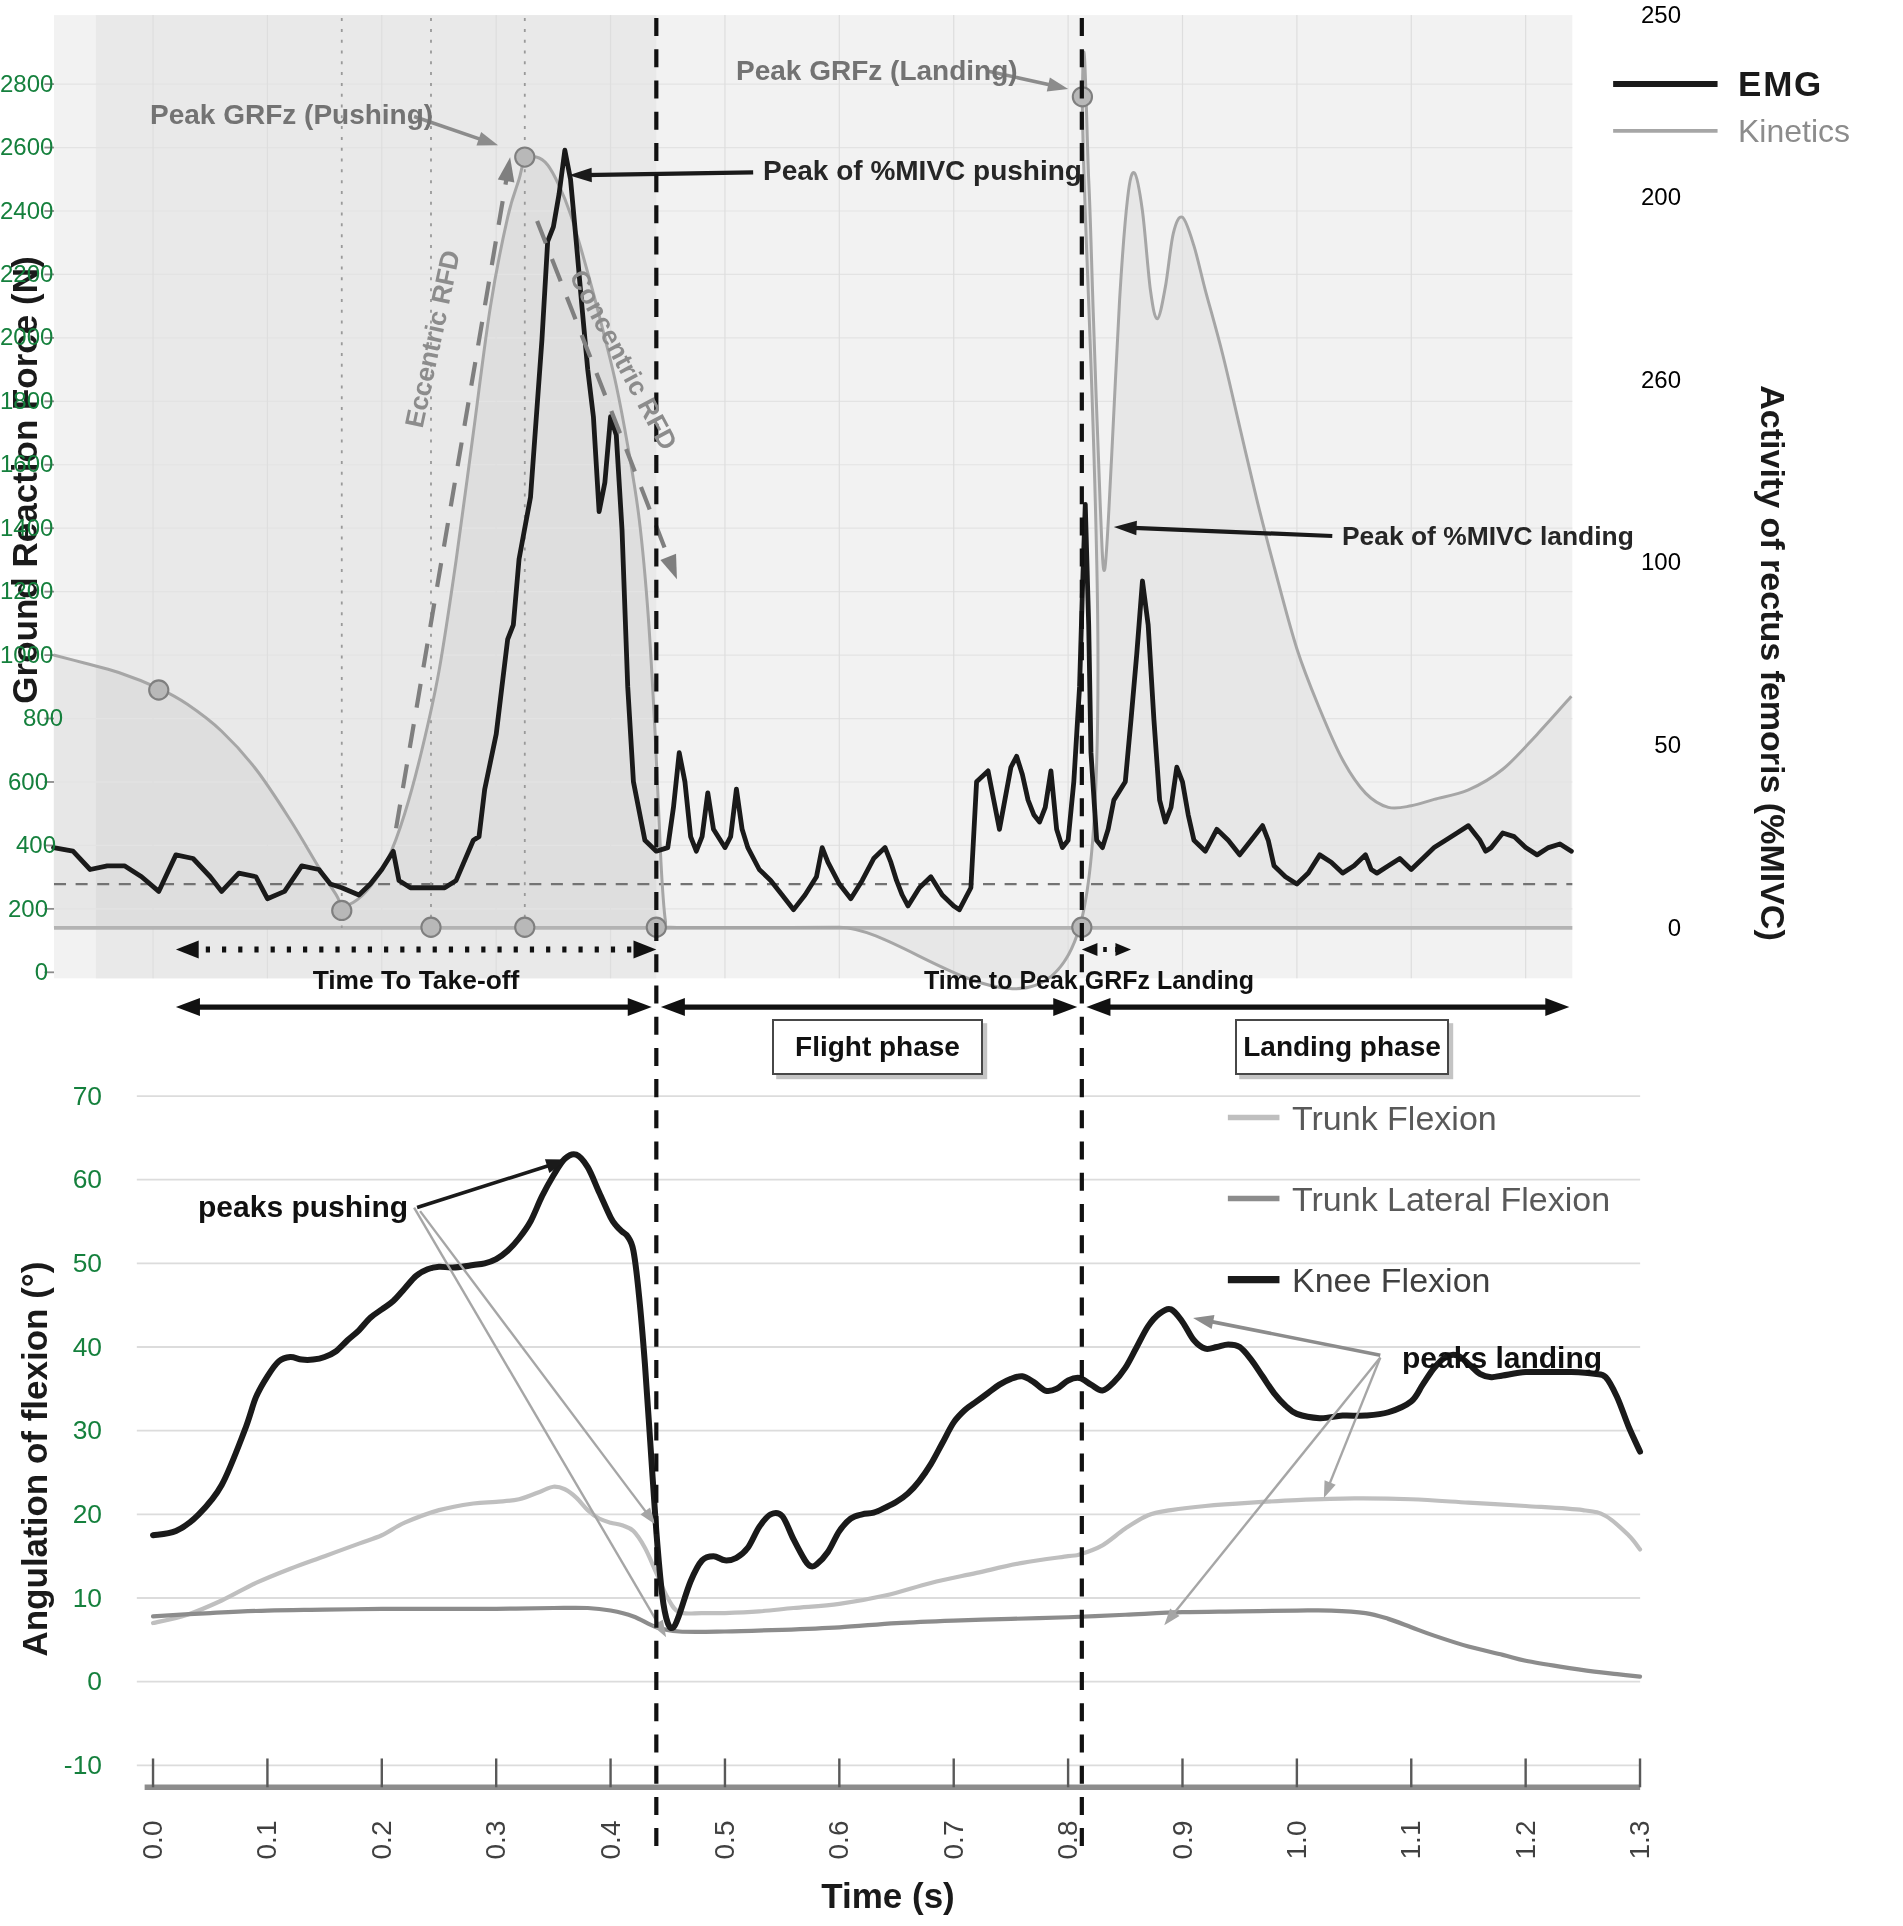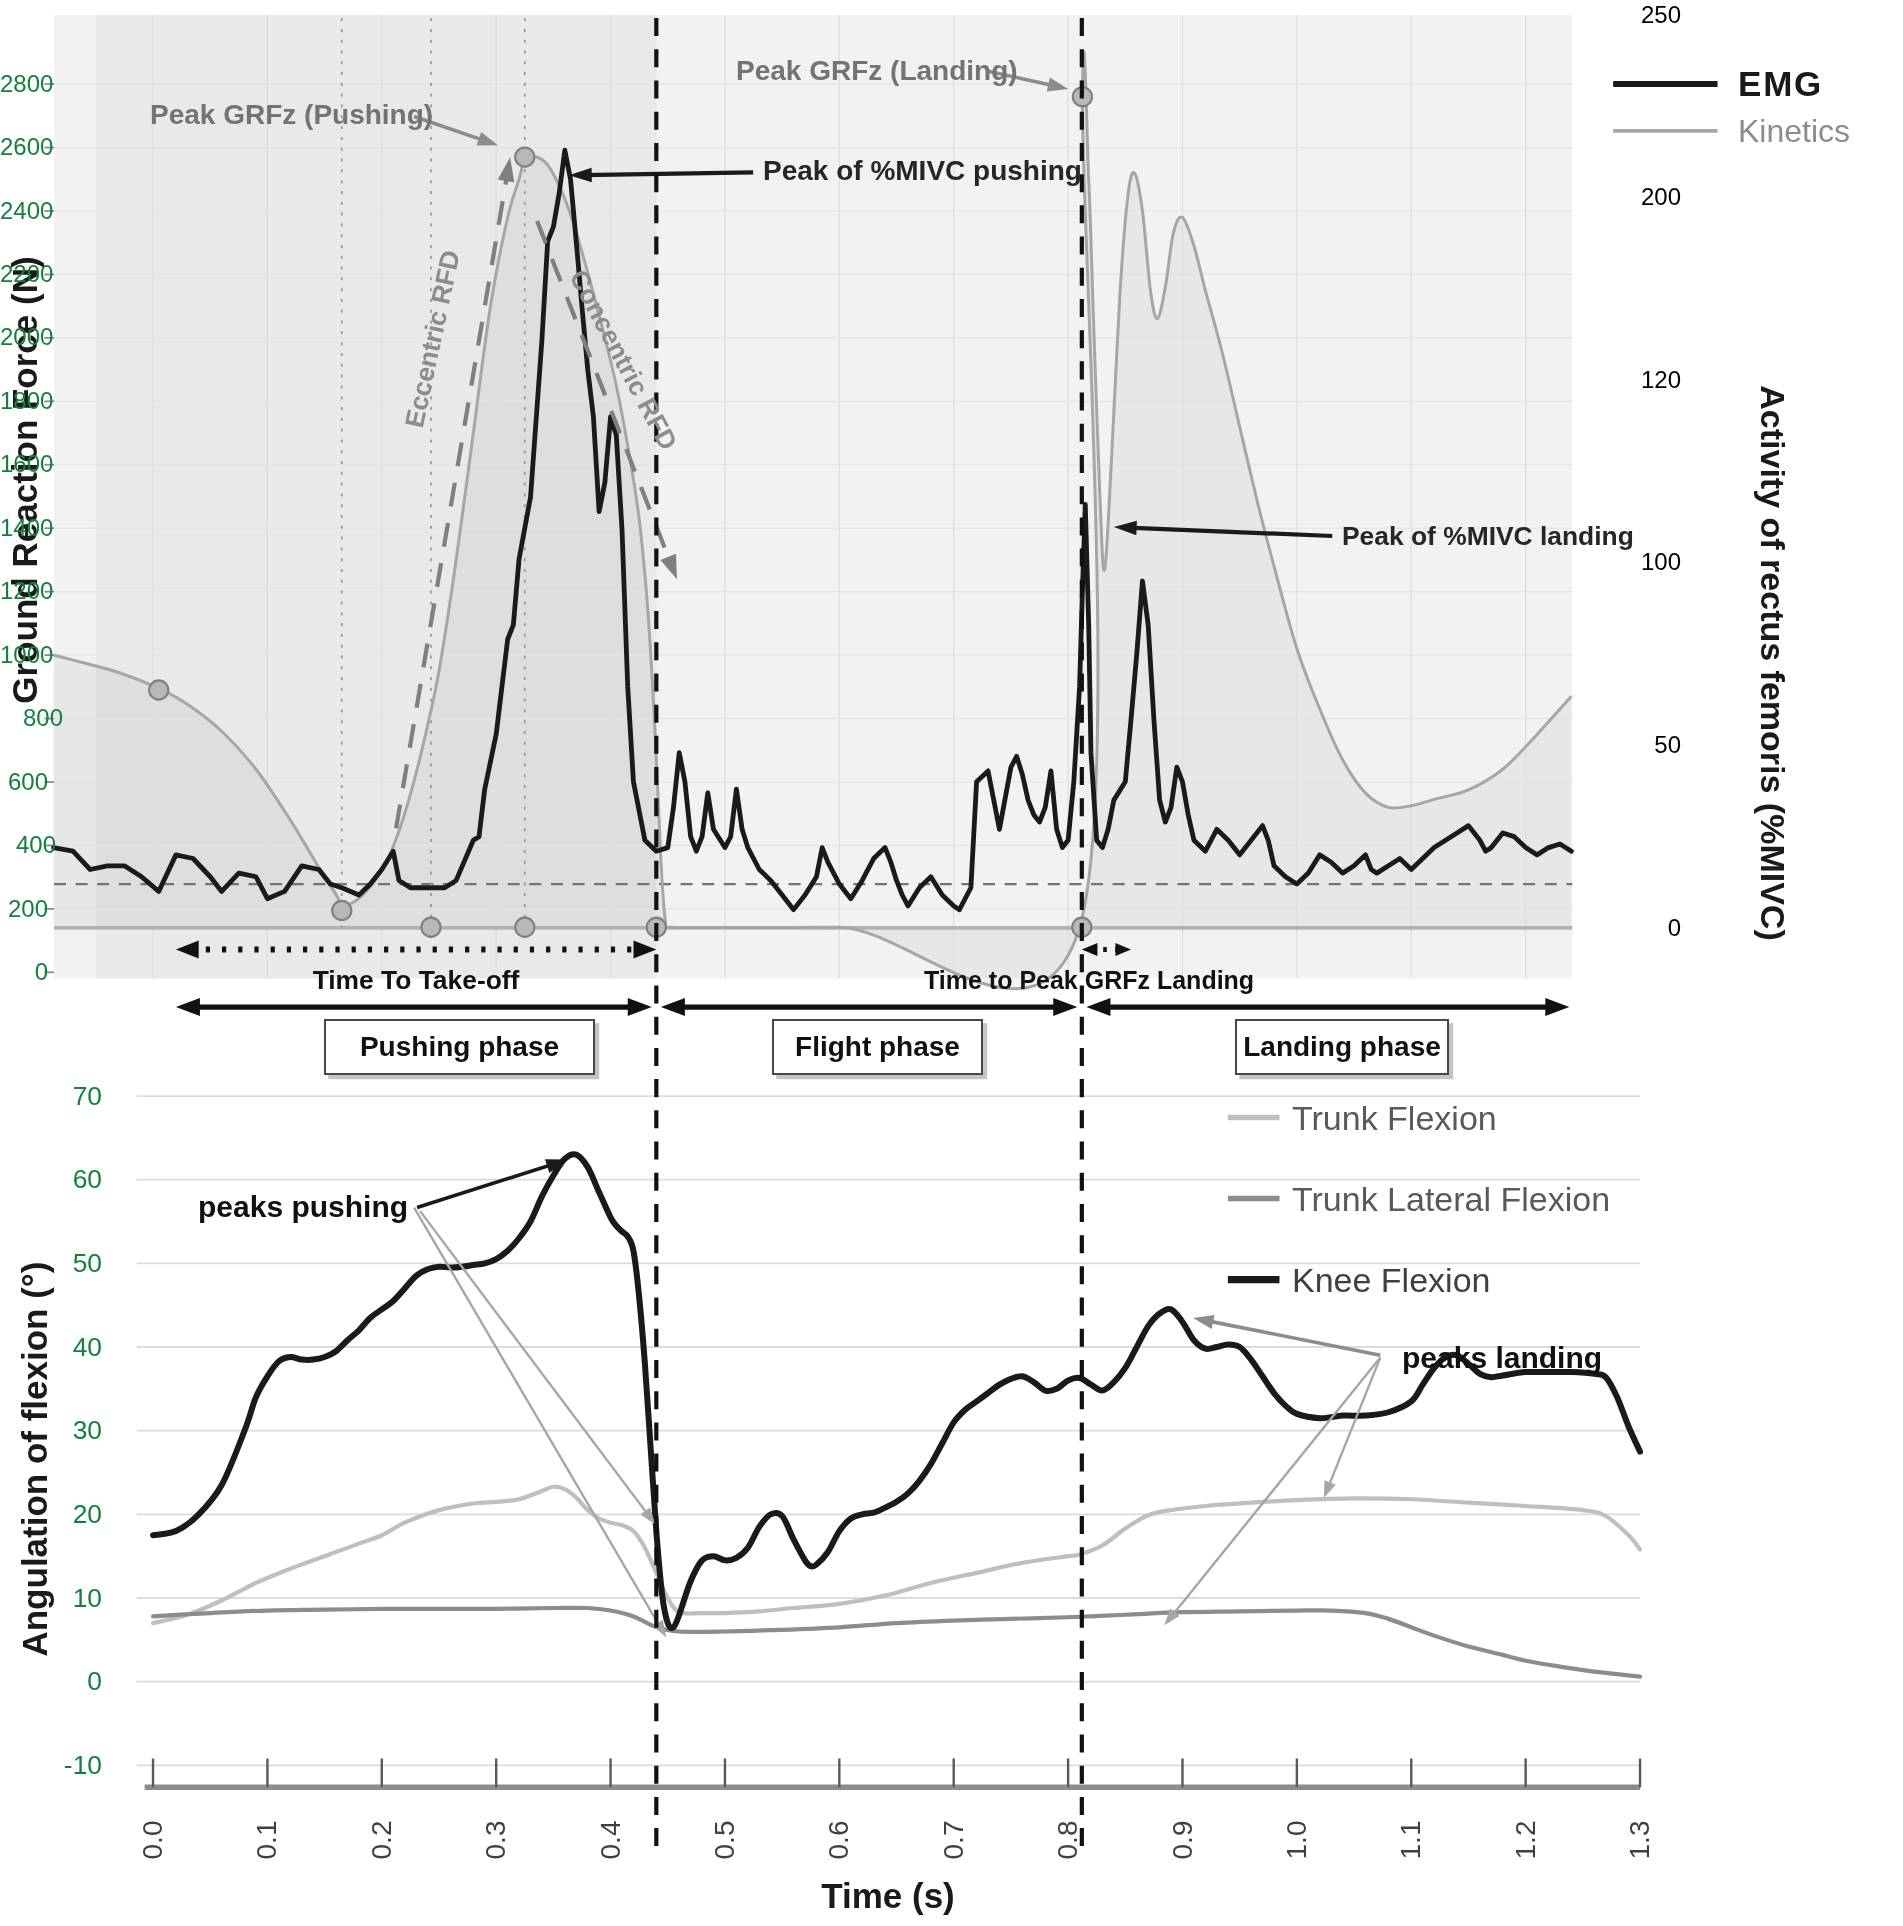--- a/index.html
+++ b/index.html
@@ -229,21 +229,20 @@
 
   <div class="abs" id="ann-pgp">Peak GRFz (Pushing)</div>
   <div class="abs" id="ann-pgl">Peak GRFz (Landing)</div>
   <div class="abs" id="ann-pmp">Peak of %MIVC pushing</div>
   <div class="abs" id="ann-pml">Peak of %MIVC landing</div>
   <div class="abs" id="ann-ecc">Eccentric RFD</div>
   <div class="abs" id="ann-con">Concentric RFD</div>
   <div class="abs" id="ann-tto">Time To Take-off</div>
   <div class="abs" id="ann-tpgl">Time to Peak GRFz Landing</div>
 
-  <div class="phasebox" id="phase-pushing">Pushing phase</div>
   <div class="phasebox" id="phase-flight">Flight phase</div>
   <div class="phasebox" id="phase-landing">Landing phase</div>
 
   <div class="abs" id="ann-pp">peaks pushing</div>
   <div class="abs" id="ann-pl">peaks landing</div>
 
   <div class="bleg" id="leg-tf">Trunk Flexion</div>
   <div class="bleg" id="leg-tlf">Trunk Lateral Flexion</div>
   <div class="bleg" id="leg-kf">Knee Flexion</div>
 
@@ -259,21 +258,21 @@
       <div class="tick tick-tl" style="left: 0px; top: 450px;">1600</div>
       <div class="tick tick-tl" style="left: 0px; top: 387px;">1800</div>
       <div class="tick tick-tl" style="left: 0px; top: 323px;">2000</div>
       <div class="tick tick-tl" style="left: 0px; top: 260px;">2200</div>
       <div class="tick tick-tl" style="left: 0px; top: 197px;">2400</div>
       <div class="tick tick-tl" style="left: 0px; top: 133px;">2600</div>
       <div class="tick tick-tl" style="left: 0px; top: 70px;">2800</div>
       <div class="tick tick-tr" style="left: 1615px; top: 914px;">0</div>
       <div class="tick tick-tr" style="left: 1615px; top: 731px;">50</div>
       <div class="tick tick-tr" style="left: 1615px; top: 548px;">100</div>
-      <div class="tick tick-tr" style="left: 1615px; top: 366px;">120</div>
+      <div class="tick tick-tr" style="left: 1615px; top: 366px;">260</div>
       <div class="tick tick-tr" style="left: 1615px; top: 183px;">200</div>
       <div class="tick tick-tr" style="left: 1615px; top: 0.6px;">250</div>
       <div class="tick tick-by" style="left: 18px; top: 1750px;">-10</div>
       <div class="tick tick-by" style="left: 18px; top: 1666px;">0</div>
       <div class="tick tick-by" style="left: 18px; top: 1583px;">10</div>
       <div class="tick tick-by" style="left: 18px; top: 1499px;">20</div>
       <div class="tick tick-by" style="left: 18px; top: 1415px;">30</div>
       <div class="tick tick-by" style="left: 18px; top: 1332px;">40</div>
       <div class="tick tick-by" style="left: 18px; top: 1248px;">50</div>
       <div class="tick tick-by" style="left: 18px; top: 1164px;">60</div>

